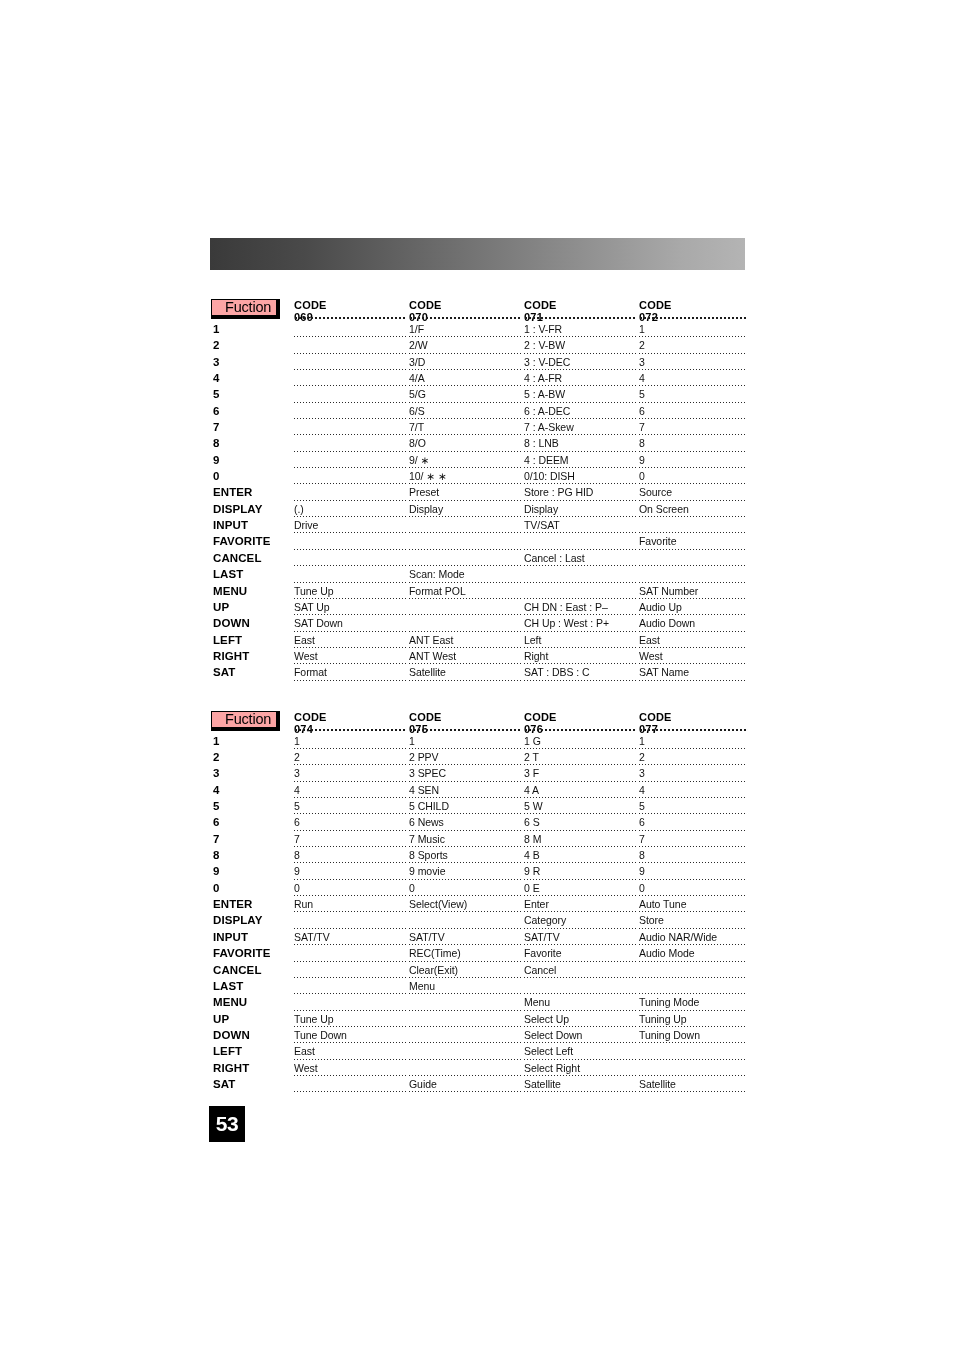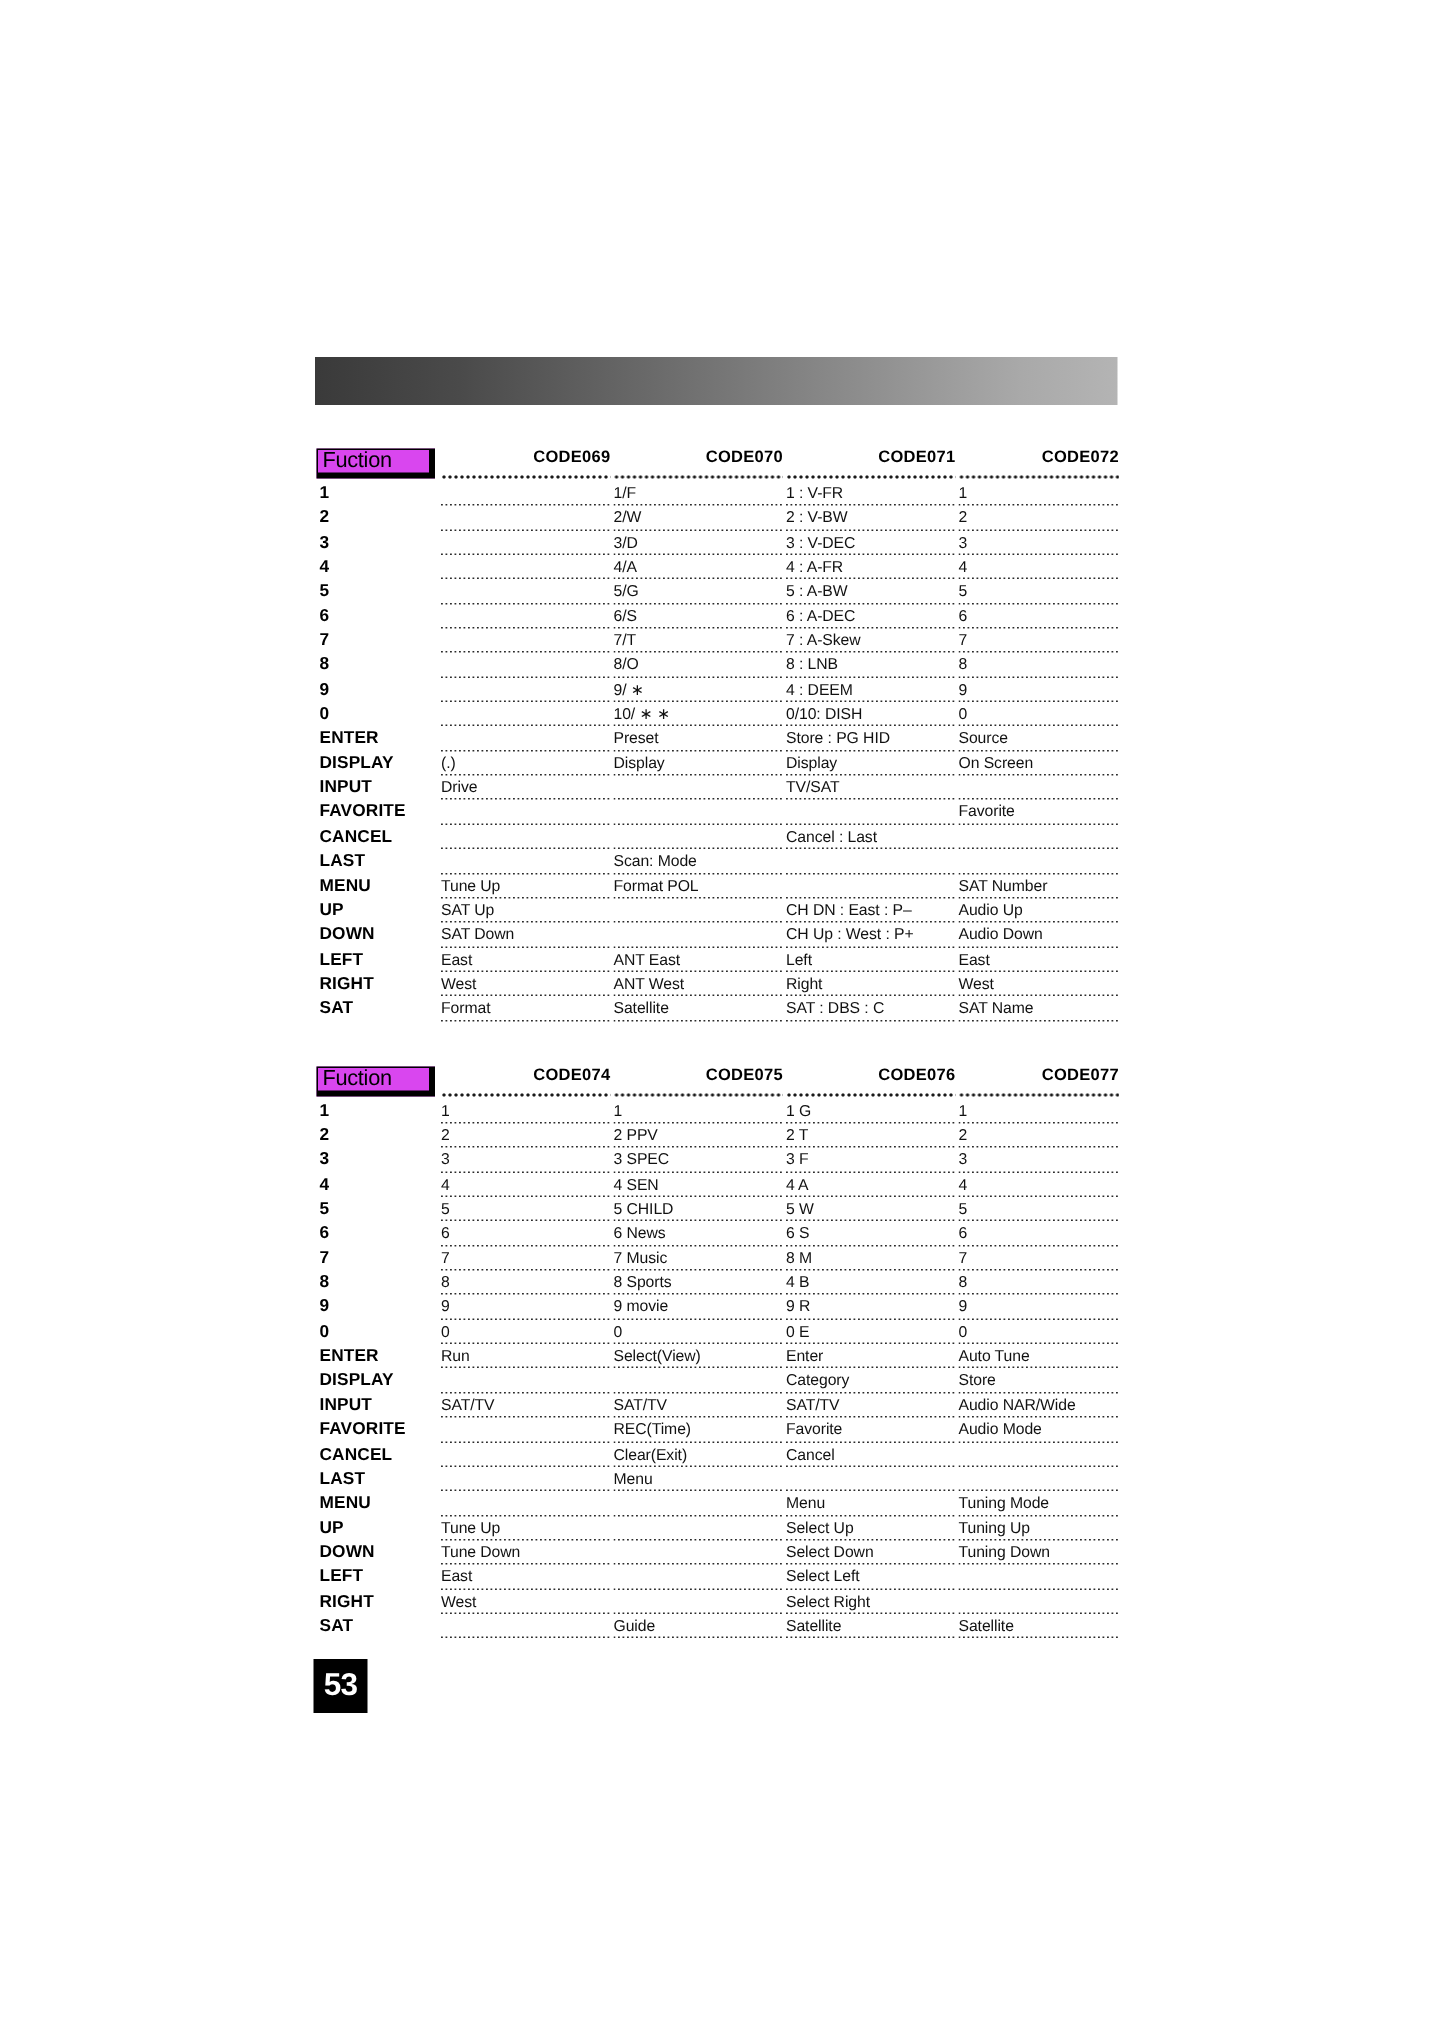--- a/index.html
+++ b/index.html
@@ -38,31 +38,31 @@
     position: relative;
     width: 536px;
     margin-bottom: 22px;
   }
 
   
   .fuction-box {
     position: absolute;
     left: 1px;
     top: 0px;
-    width: 79px;
+    width: 69px;
     height: 20px;
     box-sizing: border-box;
     border: 1px solid #000;
     border-right-width: 4px;
     border-bottom-width: 4px;
-    background: #d946ef;
+    background: #fca5a5;
     font-size: 14.5px;
     line-height: 15px;
     color: #000;
-    padding-left: 3px;
+    padding-left: 13px;
     letter-spacing: -0.2px;
   }
 
   
   .grid {
     position: absolute;
     left: 0;
     top: 0;
     width: 536px;
   }
@@ -76,27 +76,28 @@
   .col-c2   { left: 314px; width: 113px; }
   .col-c3   { left: 429px; width: 107px; }
 
   
   .code-head {
     position: relative;
     height: 24px;
   }
   .code-head .chead-inner {
     display: flex;
-    justify-content: flex-end;
+    justify-content: center;
     align-items: flex-start;
     font-size: 11px;
     font-weight: bold;
     letter-spacing: 0.2px;
     color: #000;
     padding-bottom: 2px;
+    flex-direction: column;
   }
   .code-head .rule-bold {
     position: absolute;
     left: 0;
     right: 0;
     bottom: 4px;
     height: 2px;
     background-image: radial-gradient(circle, #1a1a1a 52%, transparent 54%);
     background-size: 4px 2px;
     background-repeat: repeat-x;

